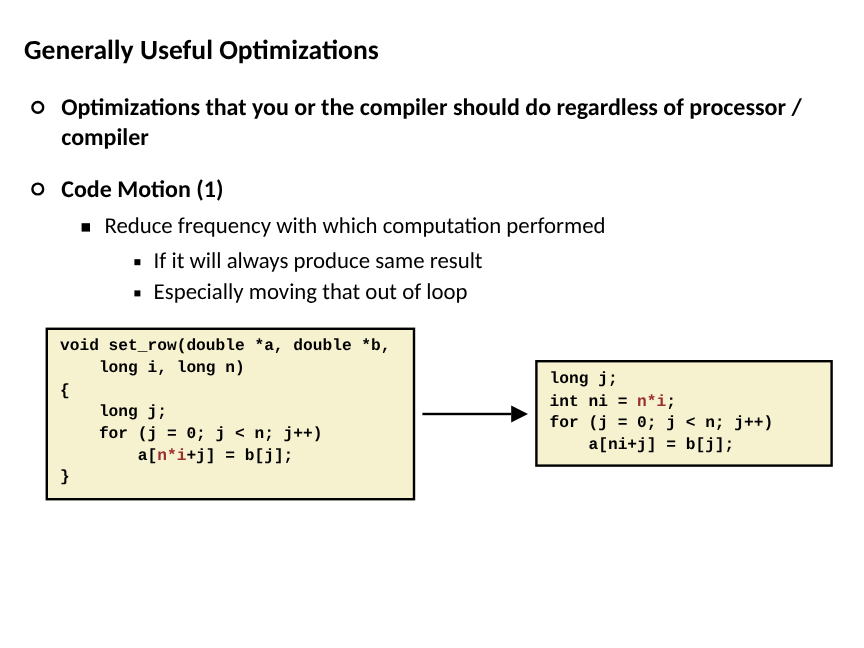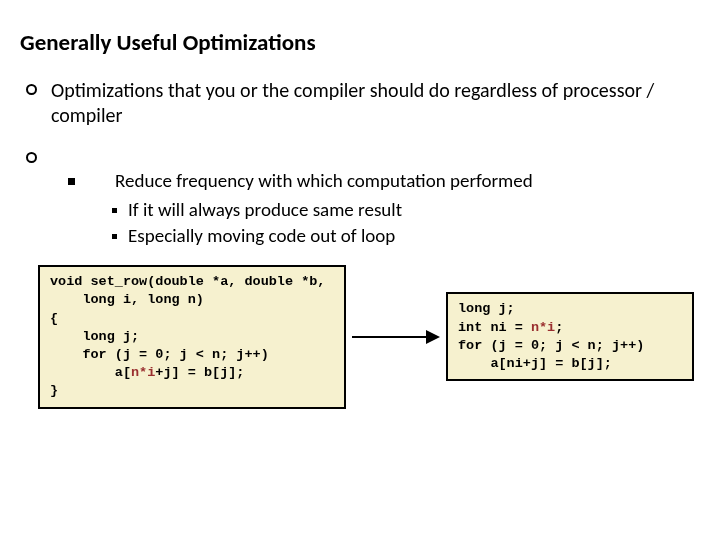--- a/index.html
+++ b/index.html
@@ -27,30 +27,29 @@
     height: 11px;
     border: 2.2px solid #000;
     border-radius: 50%;
     flex-shrink: 0;
     margin-top: 6px;
     margin-left: 6px;
     margin-right: 14px;
   }
   .bullet-text {
     font-size: 20px;
-    font-weight: 400;
+    font-weight: 700;
     line-height: 1.25;
   }
   .sub1 {
     display: flex;
     align-items: flex-start;
     margin-left: 48px;
     margin-top: 2px;
     margin-bottom: 4px;
-    gap: 28px;
   }
   .sub1-mark {
     width: 7px;
     height: 7px;
     background: #000;
     flex-shrink: 0;
     margin-top: 9px;
     margin-right: 12px;
   }
   .sub1-text {
@@ -119,34 +118,35 @@
 
 <h1 class="title">Generally Useful Optimizations</h1>
 
 <div class="bullet-row">
   <span class="bullet-mark"></span>
   <div class="bullet-text">Optimizations that you or the compiler should do regardless of processor / compiler</div>
 </div>
 
 <div class="bullet-row" style="margin-bottom:6px;">
   <span class="bullet-mark"></span>
+  <div class="bullet-text">Code Motion (1)</div>
 </div>
 
 <div class="sub1">
   <span class="sub1-mark"></span>
   <div class="sub1-text">Reduce frequency with which computation performed</div>
 </div>
 
 <div class="sub2">
   <span class="sub2-mark"></span>
   <div class="sub2-text">If it will always produce same result</div>
 </div>
 <div class="sub2">
   <span class="sub2-mark"></span>
-  <div class="sub2-text">Especially moving code out of loop</div>
+  <div class="sub2-text">Especially moving that out of loop</div>
 </div>
 
 <div class="code-row">
   <div class="code-box code-left"><span>void set_row(double *a, double *b,</span>
 <span>    long i, long n)</span>
 <span>{</span>
 <span>    long j;</span>
 <span>    for (j = 0; j &lt; n; j++)</span>
 <span>        a[</span><span class="hl">n*i</span><span>+j] = b[j];</span>
 <span>}</span></div>

